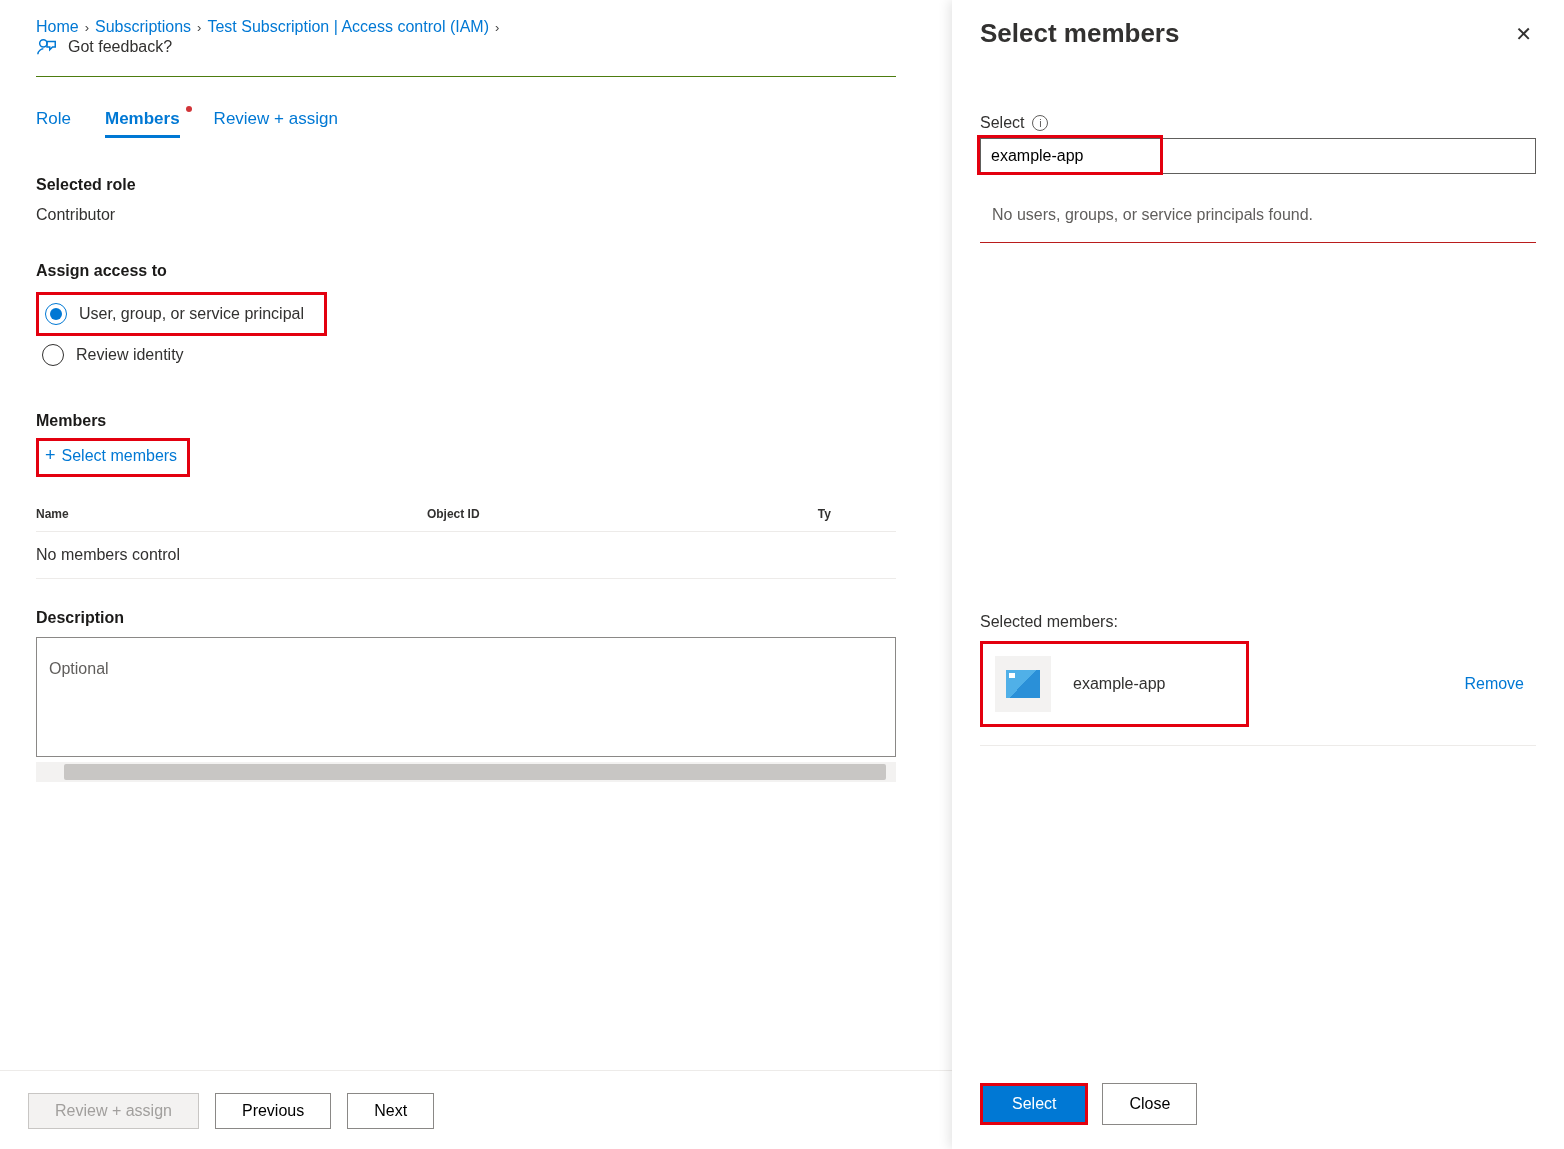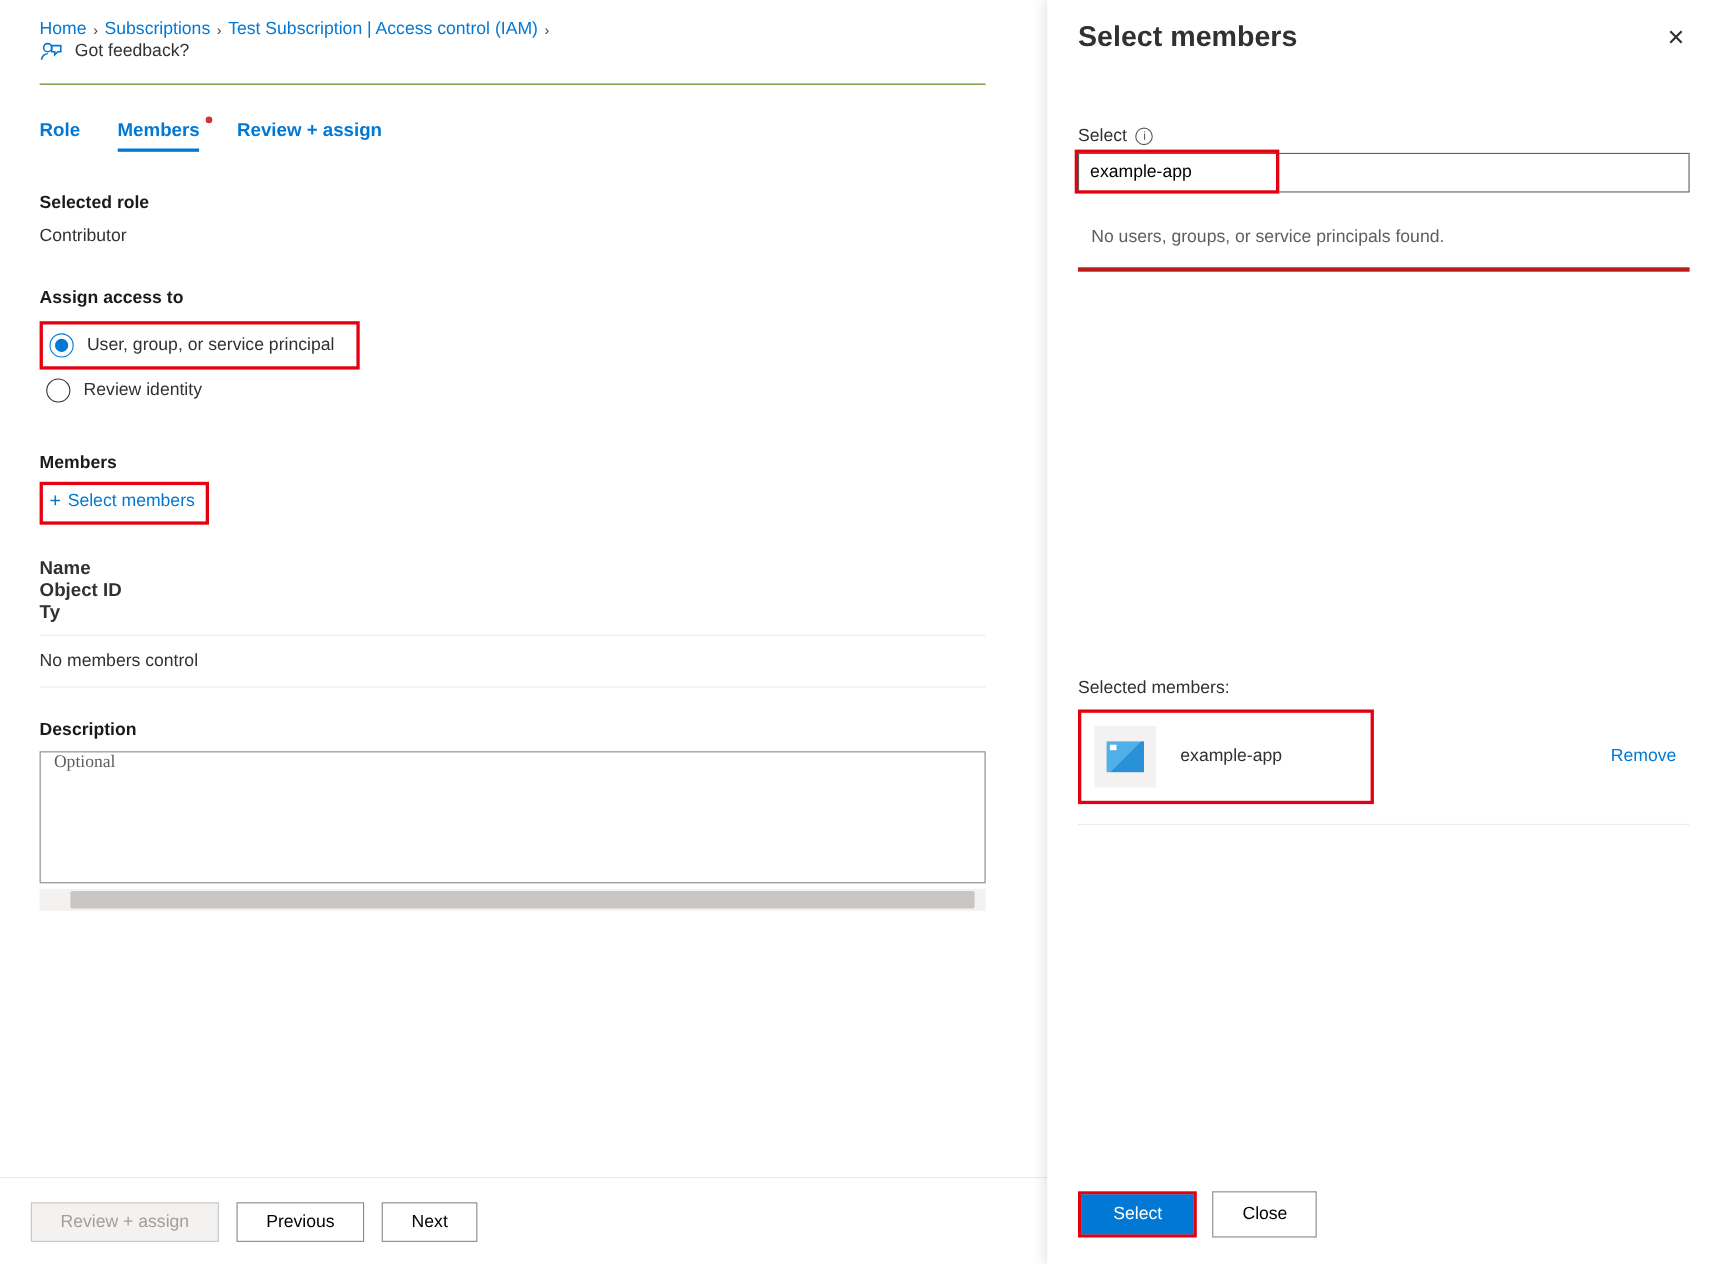--- a/index.html
+++ b/index.html
@@ -49,21 +49,21 @@
   }
   .feedback-row svg { stroke: #0078d4; }
   .feedback-row span { font-size: 16px; color: #323130; }
   
   .tabs {
     display: flex;
     gap: 34px;
     margin-top: 32px;
     font-size: 17px;
   }
-  .tab { color: #0078d4; cursor: pointer; padding-bottom: 6px; position: relative; font-weight: bold; }
+  .tab { color: #0078d4; cursor: pointer; padding-bottom: 6px; position: relative; }
   .tab.active { font-weight: 600; border-bottom: 3px solid #0078d4; }
   .tab .dot {
     position: absolute;
     top: -3px; right: -12px;
     width: 6px; height: 6px;
     background: #d13438;
     border-radius: 50%;
   }
   
   .section { margin-top: 38px; }
@@ -88,32 +88,32 @@
     display: none;
   }
   .radio-row.selected .radio-inner { display: block; }
   .hl-red { border: 3px solid #e3000f; }
   .hl-radio { display: inline-flex; padding-right: 10px; }
   
   .select-members-box { display: inline-block; padding: 4px 10px 8px 6px; margin-top: 8px; }
   .link-row { display: flex; align-items: center; gap: 6px; color: #0078d4; font-size: 16px; cursor: pointer; }
   
   .table { margin-top: 30px; }
-  .thead { display: flex; gap: 0; font-weight: 600; font-size: 17px; padding-bottom: 10px; flex-direction: column; }
+  .thead { display: flex; gap: 0; font-weight: 600; font-size: 12px; padding-bottom: 10px; }
   .col-name { width: 400px; }
   .col-obj { width: 400px; }
   .col-type { width: 80px; }
   .trow { padding: 14px 0; border-bottom: 1px solid #edebe9; font-size: 16px; color: #323130; }
   .trow.first { border-top: 1px solid #edebe9; }
   
   .desc-section { margin-top: 30px; }
   textarea.desc {
     width: 100%; height: 120px; margin-top: 10px;
-    border: 1px solid #8a8886; padding: 0 12px;
-    font-family: Liberation Serif, serif; font-size: 16px; resize: none;
+    border: 1px solid #8a8886; padding: 22px 12px;
+    font-family: Liberation Sans, sans-serif; font-size: 16px; resize: none;
     color: #605e5c;
   }
   textarea.desc::placeholder { color: #605e5c; }
   
   .hscroll { margin-top: 2px; height: 20px; background: #f3f2f1; position: relative; }
   .hscroll .thumb { position:absolute; left:28px; top:2px; right:10px; height:16px; background:#c8c6c4; border-radius:2px; }
   
   .footer {
     position: absolute;
     left: 28px;
@@ -154,21 +154,21 @@
     width:16px; height:16px; border:1px solid #605e5c; border-radius:50%;
     display:inline-flex; align-items:center; justify-content:center;
     font-size:11px; color:#605e5c;
   }
   .search-wrap { position: relative; margin-top: 6px; }
   .search-input {
     width: 100%; height: 36px; border: 1px solid #605e5c;
     padding: 0 10px; font-size: 16px; font-family: inherit;
   }
   .search-hl { position:absolute; left:-3px; top:-3px; width:186px; height:40px; border:3px solid #e3000f; pointer-events:none; }
-  .no-results { margin-top: 32px; font-size: 16px; color: #605e5c; padding: 0 12px 18px 12px; border-bottom: 4px solid #b91c1c; }
+  .no-results { margin-top: 32px; font-size: 16px; color: #605e5c; padding: 0 12px 18px 12px; border-bottom: 1px solid #b91c1c; }
   .selected-label { margin-top: 370px; font-size: 16px; }
   .selected-row {
     display:flex; align-items:center; justify-content: space-between;
     margin-top: 10px; padding: 0 12px 18px 0;
     border-bottom: 1px solid #edebe9;
   }
   .selected-hl { border:3px solid #e3000f; padding: 12px 80px 12px 12px; display:flex; align-items:center; gap:22px; }
   .app-icon {
     width: 56px; height: 56px; background: #f3f2f1;
     display:flex; align-items:center; justify-content:center;

